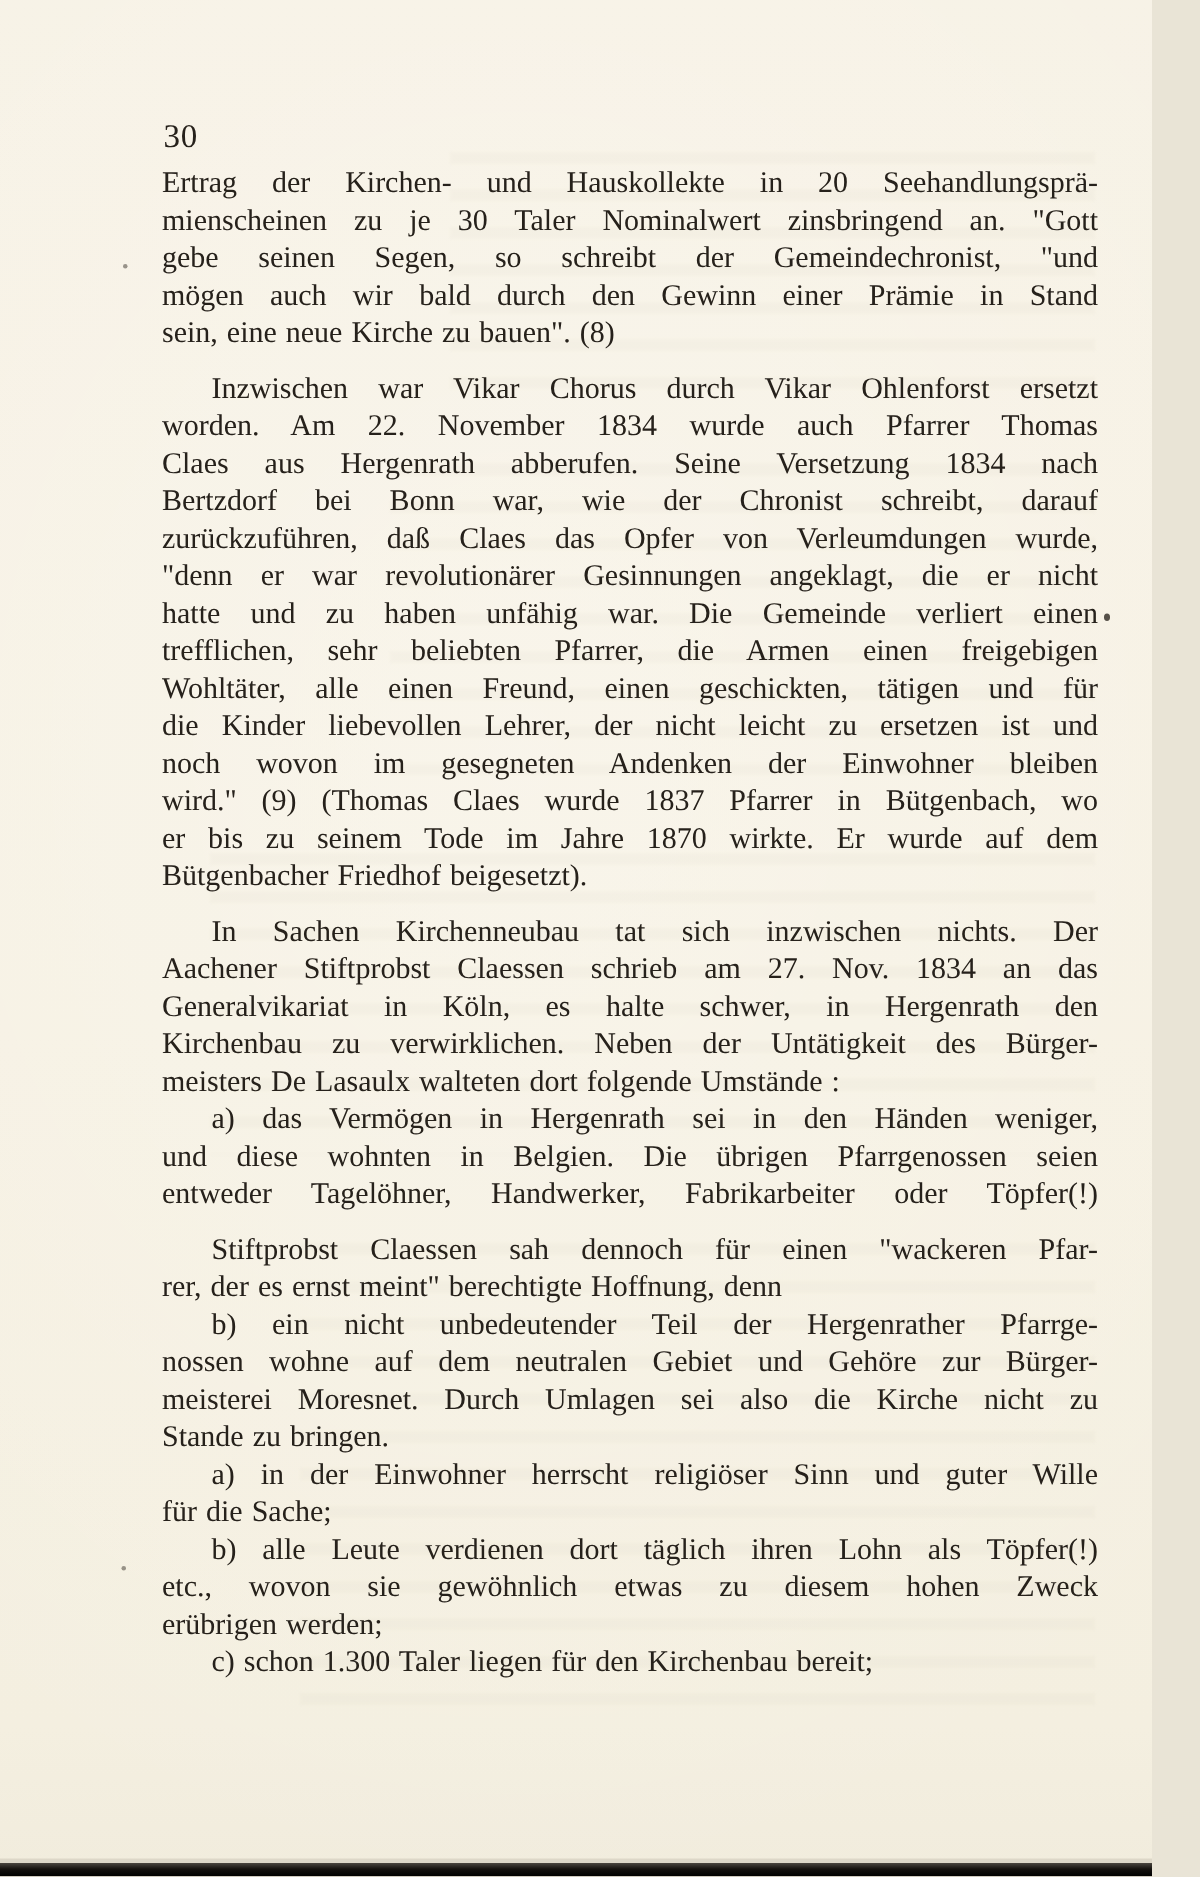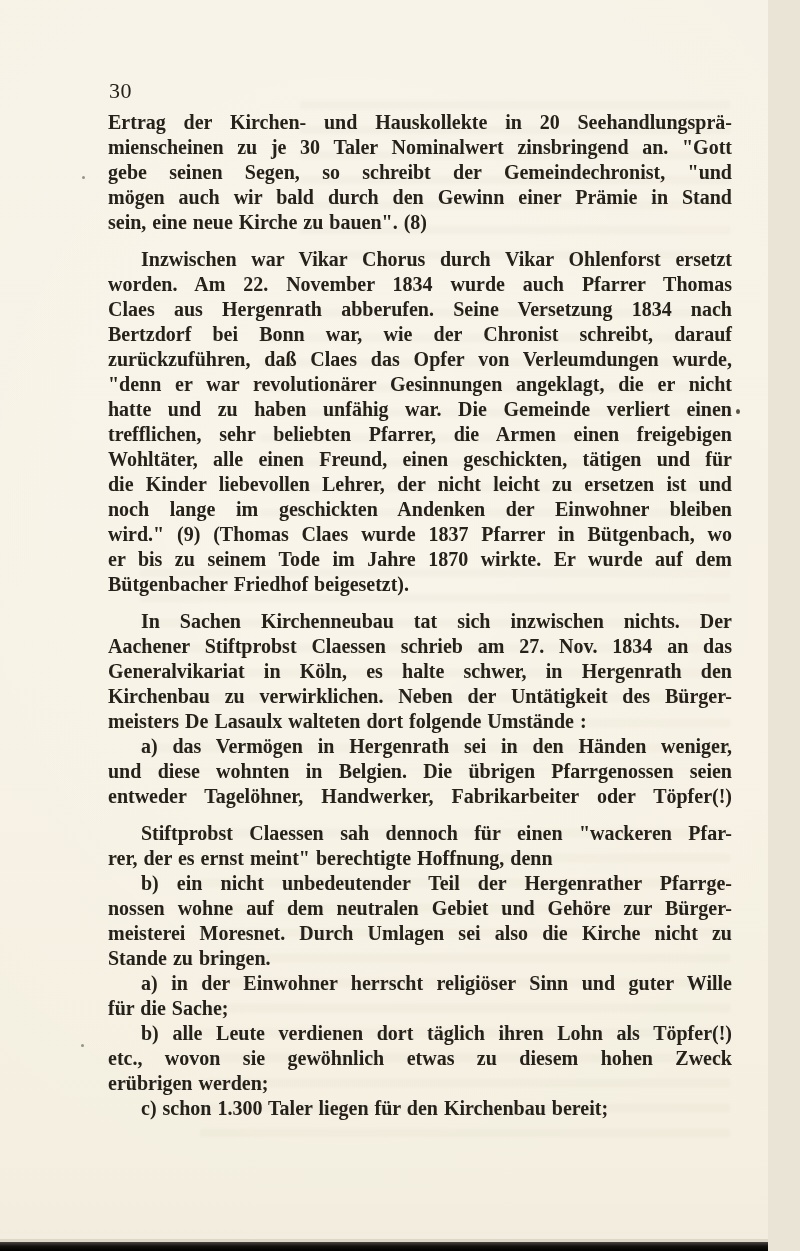--- a/index.html
+++ b/index.html
@@ -52,21 +52,20 @@
     font-size: 20px;
     line-height: 25px;
   }
   .para { margin: 0; }
   .para.spaced { margin-top: 12px; }
   .line {
     text-align: justify;
     text-align-last: justify;
     white-space: nowrap;
     word-spacing: 1px;
-    font-weight: bold;
   }
   .line.last {
     text-align: right;
     text-align-last: left;
   }
   .line.indent { text-indent: 33px; }
 
   .speck {
     position: absolute;
     background: #3a342c;
@@ -117,21 +116,21 @@
         <div class="line indent">Inzwischen war Vikar Chorus durch Vikar Ohlenforst ersetzt</div>
         <div class="line">worden. Am 22. November 1834 wurde auch Pfarrer Thomas</div>
         <div class="line">Claes aus Hergenrath abberufen. Seine Versetzung 1834 nach</div>
         <div class="line">Bertzdorf bei Bonn war, wie der Chronist schreibt, darauf</div>
         <div class="line">zurückzuführen, daß Claes das Opfer von Verleumdungen wurde,</div>
         <div class="line">"denn er war revolutionärer Gesinnungen angeklagt, die er nicht</div>
         <div class="line">hatte und zu haben unfähig war. Die Gemeinde verliert einen</div>
         <div class="line">trefflichen, sehr beliebten Pfarrer, die Armen einen freigebigen</div>
         <div class="line">Wohltäter, alle einen Freund, einen geschickten, tätigen und für</div>
         <div class="line">die Kinder liebevollen Lehrer, der nicht leicht zu ersetzen ist und</div>
-        <div class="line">noch lange im geschickten Andenken der Einwohner bleiben</div>
+        <div class="line">noch wovon im gesegneten Andenken der Einwohner bleiben</div>
         <div class="line">wird." (9) (Thomas Claes wurde 1837 Pfarrer in Bütgenbach, wo</div>
         <div class="line">er bis zu seinem Tode im Jahre 1870 wirkte. Er wurde auf dem</div>
         <div class="line last">Bütgenbacher Friedhof beigesetzt).</div>
       </div>
       <div class="para spaced">
         <div class="line indent">In Sachen Kirchenneubau tat sich inzwischen nichts. Der</div>
         <div class="line">Aachener Stiftprobst Claessen schrieb am 27. Nov. 1834 an das</div>
         <div class="line">Generalvikariat in Köln, es halte schwer, in Hergenrath den</div>
         <div class="line">Kirchenbau zu verwirklichen. Neben der Untätigkeit des Bürger-</div>
         <div class="line last">meisters De Lasaulx walteten dort folgende Umstände :</div>

